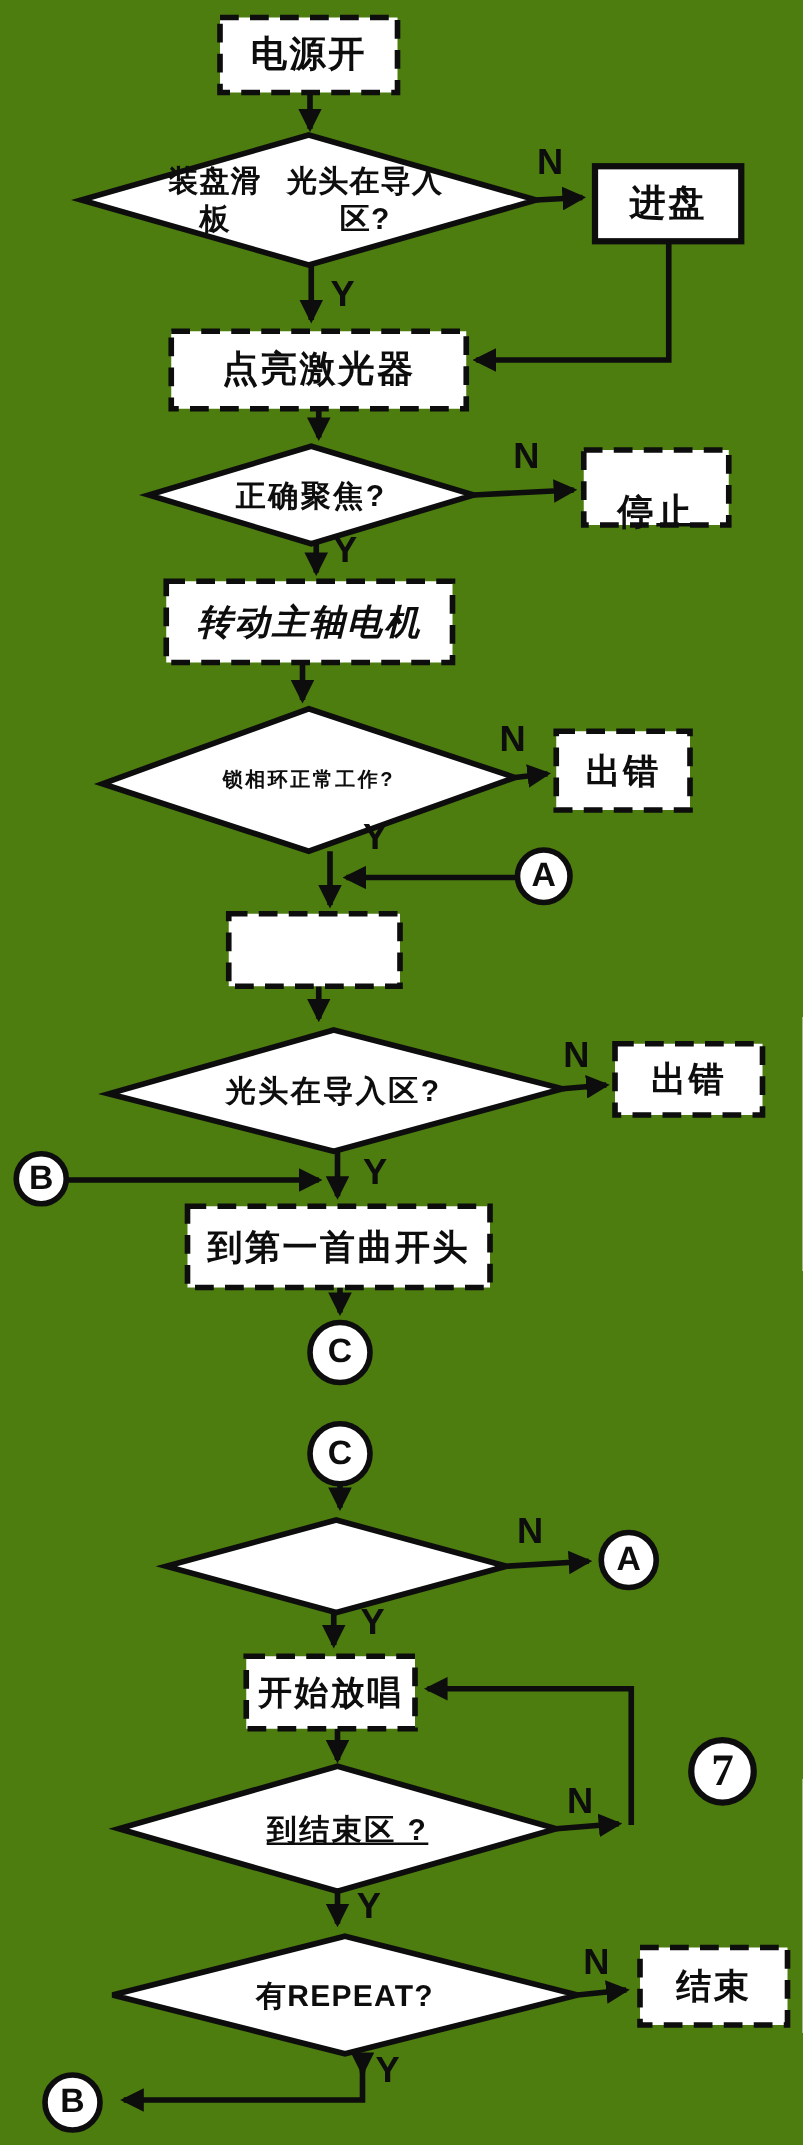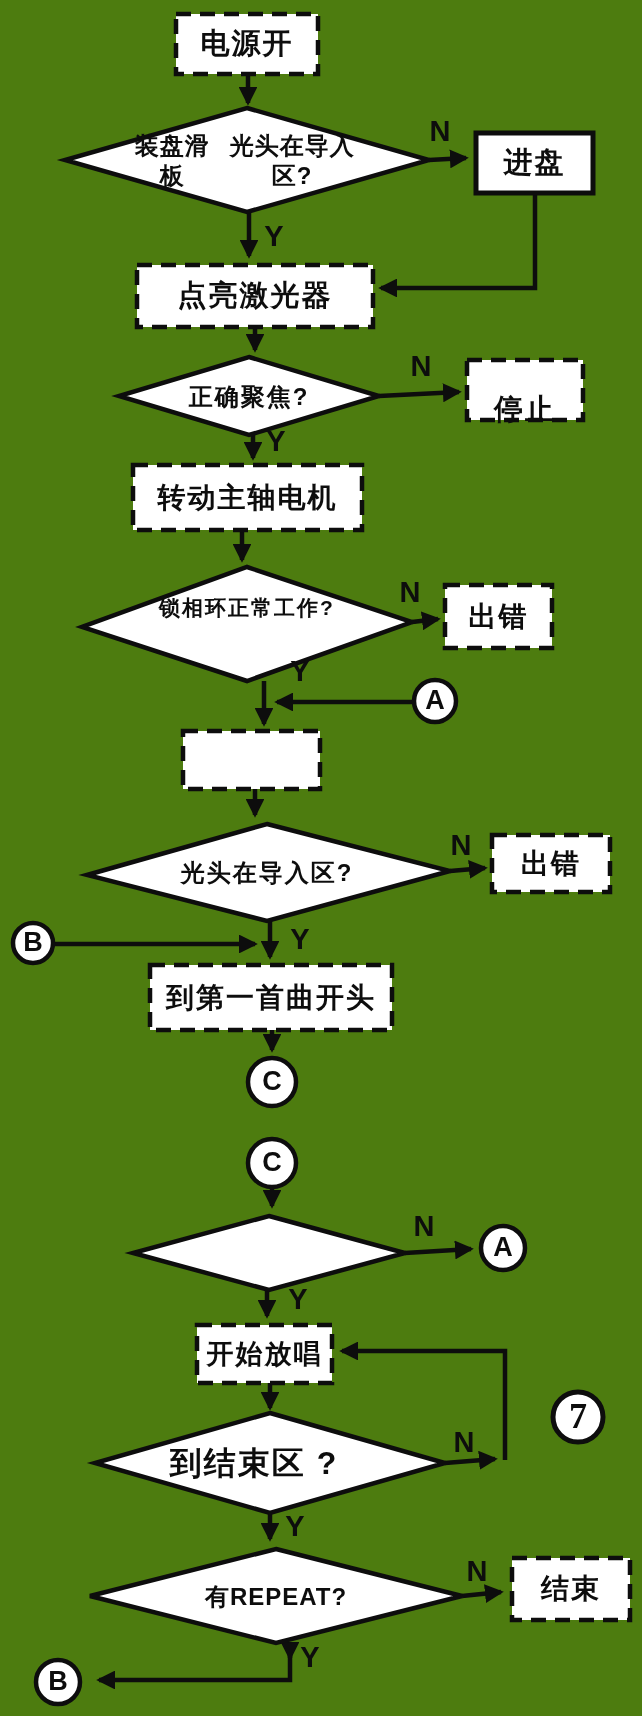--- a/index.html
+++ b/index.html
@@ -103,23 +103,23 @@
   <div class="node-label" style="left:476px;top:133px;width:117px;height:60px;font-size:29px;">进盘</div>
   <div class="branch" style="left:274px;top:236px;">Y</div>
 
   <div class="node-label" style="left:137px;top:265px;width:236px;height:62px;font-size:29px;">点亮激光器</div>
 
   <div class="node-label" style="left:129px;top:378px;width:240px;height:37px;font-size:24px;">正确聚焦?</div>
   <div class="branch" style="left:421px;top:366px;">N</div>
   <div class="node-label" style="left:467px;top:380px;width:116px;height:60px;font-size:29px;">停止</div>
   <div class="branch" style="left:276px;top:441px;">Y</div>
 
-  <div class="node-label" style="left:133px;top:465px;width:229px;height:65px;font-size:28px;">转动主轴电机</div>
+  <div class="node-label" style="left:133px;top:465px;width:229px;height:65px;font-size:28px;font-style:italic;">转动主轴电机</div>
 
-  <div class="node-label" style="left:117px;top:589px;width:260px;height:37px;font-size:21px;">锁相环正常工作?</div>
+  <div class="node-label" style="left:117px;top:606px;width:260px;height:37px;font-size:16px;">锁相环正常工作?</div>
   <div class="branch" style="left:410px;top:592px;">N</div>
   <div class="node-label" style="left:445px;top:585px;width:107px;height:63px;font-size:28px;">出错</div>
   <div class="branch" style="left:300px;top:671px;">Y</div>
   <div class="circ-letter" style="left:435px;top:701px;">A</div>
 
 
   <div class="node-label" style="left:137px;top:854px;width:260px;height:37px;font-size:24px;">光头在导入区?</div>
   <div class="branch" style="left:461px;top:845px;">N</div>
   <div class="node-label" style="left:492px;top:835px;width:118px;height:57px;font-size:28px;">出错</div>
   <div class="circ-letter" style="left:33px;top:943px;">B</div>
@@ -129,21 +129,21 @@
 
   <div class="circ-letter" style="left:272px;top:1082px;">C</div>
   <div class="circ-letter" style="left:272px;top:1163px;">C</div>
 
   <div class="branch" style="left:424px;top:1226px;">N</div>
   <div class="circ-letter" style="left:503px;top:1248px;">A</div>
   <div class="branch" style="left:298px;top:1299px;">Y</div>
 
   <div class="node-label" style="left:197px;top:1325px;width:135px;height:58px;font-size:27px;">开始放唱</div>
 
-  <div class="node-label" style="left:124px;top:1445px;width:260px;height:37px;font-size:32px;">到结束区 ?</div>
+  <div class="node-label" style="left:148px;top:1445px;width:260px;height:37px;font-size:24px;text-decoration:underline;">到结束区 ?</div>
   <div class="branch" style="left:464px;top:1442px;">N</div>
   <div class="fig-num" style="left:578px;top:1417px;">7</div>
   <div class="branch" style="left:295px;top:1526px;">Y</div>
 
   <div class="node-label" style="left:146px;top:1578px;width:260px;height:37px;font-size:24px;letter-spacing:1px;">有REPEAT?</div>
   <div class="branch" style="left:477px;top:1571px;">N</div>
   <div class="node-label" style="left:512px;top:1558px;width:118px;height:62px;font-size:28px;">结束</div>
   <div class="branch" style="left:310px;top:1657px;">Y</div>
   <div class="circ-letter" style="left:58px;top:1682px;">B</div>
 

